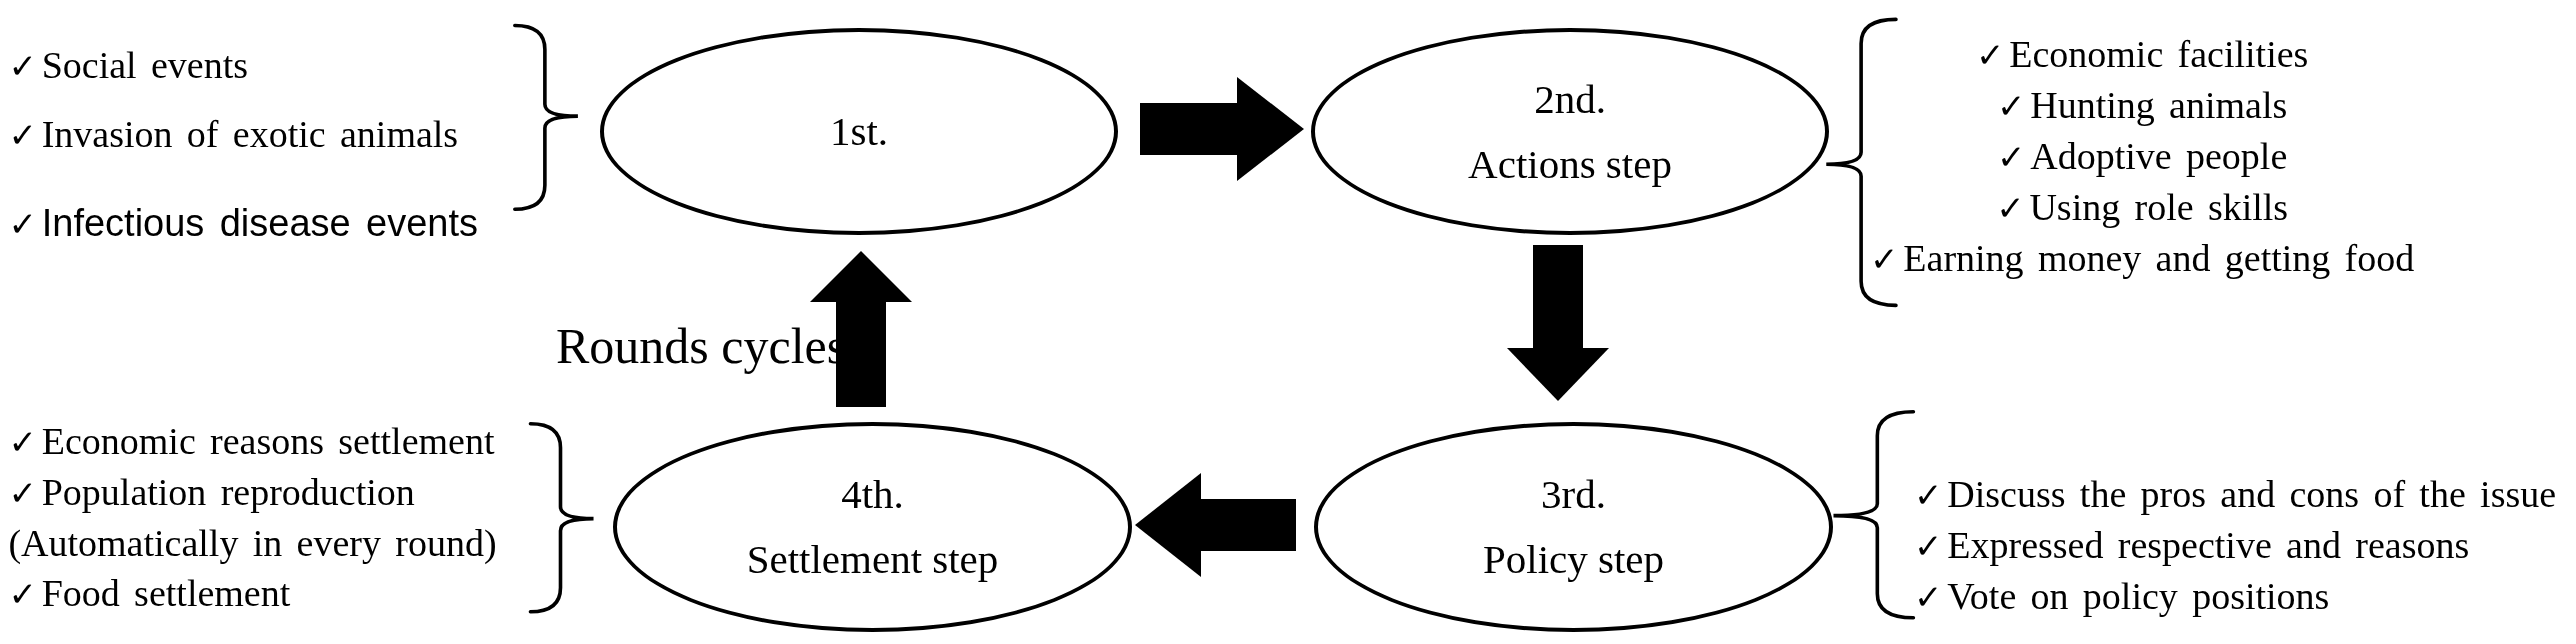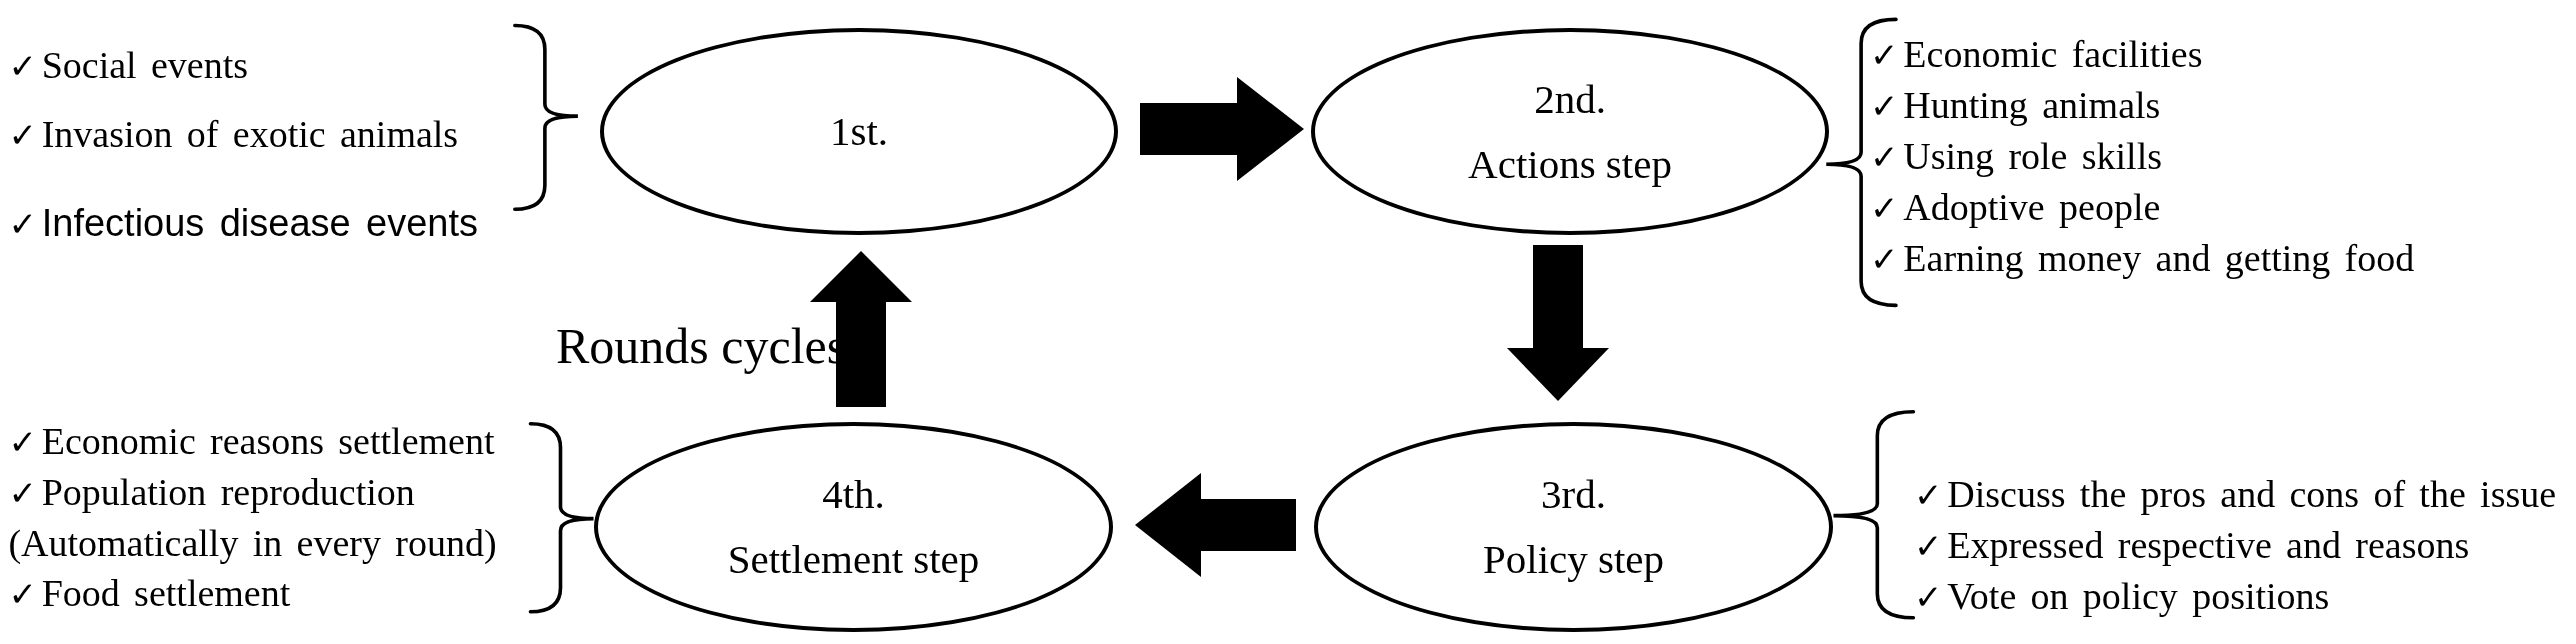--- a/index.html
+++ b/index.html
@@ -33,25 +33,25 @@
 <body>
 
 <div id="canvas">
 
   <div class="vlist" style="left:8.4px; top:31px;">
     <span class="row"><span class="check">✓</span><span>Social events</span></span>
     <span class="row"><span class="check">✓</span><span>Invasion of exotic animals</span></span>
     <span class="row sans"><span class="check">✓</span><span>Infectious disease events</span></span>
   </div>
 
-  <div class="vlist" style="left:1870px; top:29px; line-height:50px;">
+  <div class="vlist" style="left:1870px; top:29px; line-height:50px;text-align:center;">
     <span class="row"><span class="check">✓</span><span>Economic facilities</span></span>
     <span class="row"><span class="check">✓</span><span>Hunting animals</span></span>
+    <span class="row"><span class="check">✓</span><span>Adoptive people</span></span>
     <span class="row"><span class="check">✓</span><span>Using role skills</span></span>
-    <span class="row"><span class="check">✓</span><span>Adoptive people</span></span>
     <span class="row"><span class="check">✓</span><span>Earning money and getting food</span></span>
   </div>
 
   <div class="vlist" style="left:8.4px; top:416px; line-height:50px;">
     <span class="row"><span class="check">✓</span><span>Economic reasons settlement</span></span>
     <span class="row"><span class="check">✓</span><span>Population reproduction</span></span>
     <span class="row"><span>(Automatically in every round)</span></span>
     <span class="row"><span class="check">✓</span><span>Food settlement</span></span>
   </div>
 
@@ -65,21 +65,21 @@
     <span>1st.</span>
   </div>
   <div class="ellipse" style="left:1311px; top:28px; width:518px; height:207px;">
     <span>2nd.</span>
     <span>Actions step</span>
   </div>
   <div class="ellipse" style="left:1314px; top:422px; width:519px; height:210px;">
     <span>3rd.</span>
     <span>Policy step</span>
   </div>
-  <div class="ellipse" style="left:594px; top:422px; width:519px; height:210px;">
+  <div class="ellipse" style="left:613px; top:422px; width:519px; height:210px;">
     <span>4th.</span>
     <span>Settlement step</span>
   </div>
 
   <div class="cycle-label" style="left:556px; top:317px;">Rounds cycles</div>
 
   <div class="arr" style="left:1140px; top:77px; width:165px; height:105px;">
     <div class="part shaft" style="left:0; top:26.4px; width:101px; height:52px;"></div>
     <div class="part tri" style="left:97px; top:0; border-top:52px solid transparent; border-bottom:52px solid transparent; border-left:67px solid #000;"></div>
   </div>

